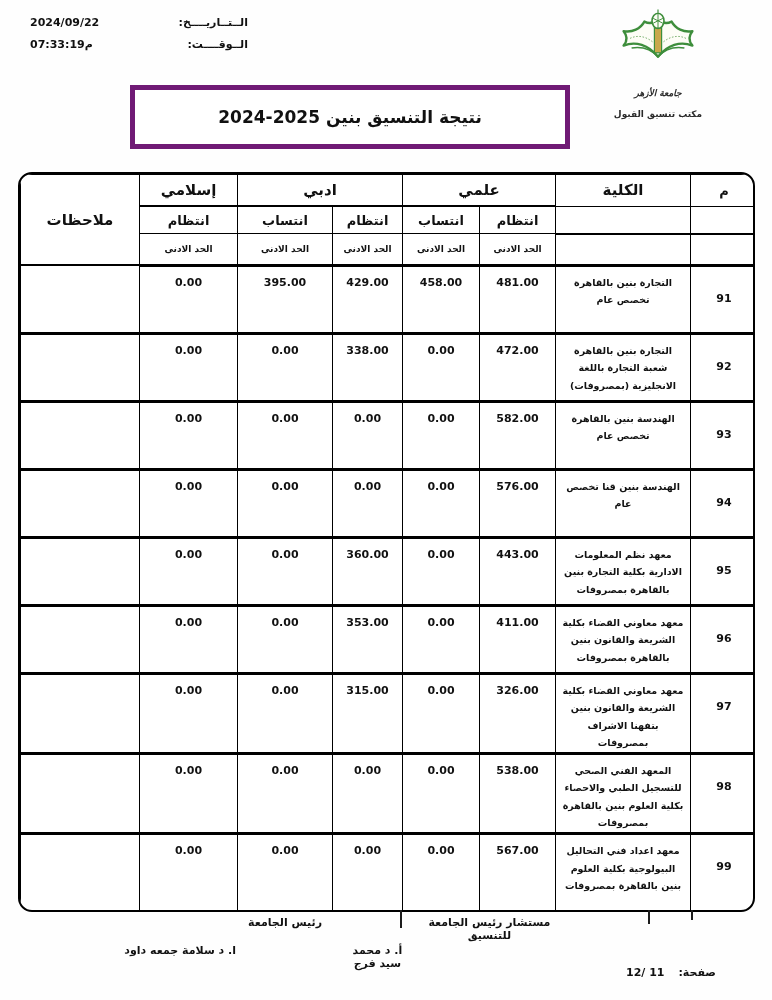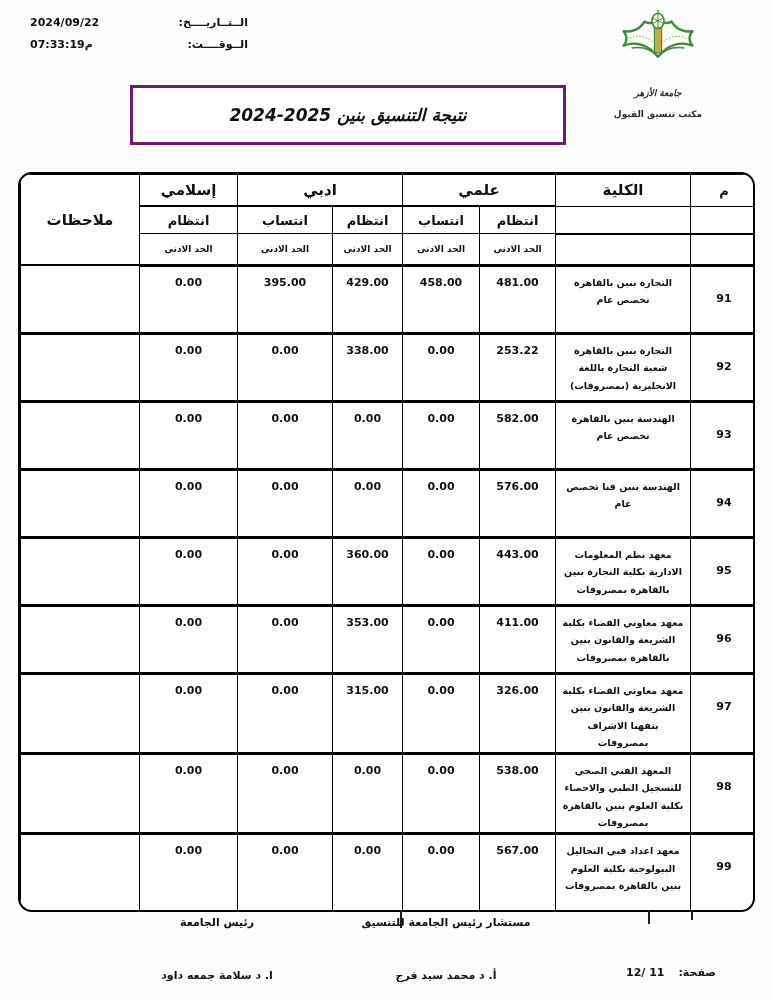--- a/index.html
+++ b/index.html
@@ -16,22 +16,22 @@
   .meta .row{display:flex;justify-content:space-between;align-items:baseline;font-size:11px;font-weight:bold;}
   .meta .lbl{letter-spacing:0px;}
   .meta .val{direction:ltr;text-align:center;}
 
   
   .logo{left:608px;top:8px;width:100px;text-align:center;}
   .logo .uni{font-size:9px;font-weight:bold;color:#2a2a2a;margin-top:4px;font-style:italic;}
   .logo .office{font-size:9px;font-weight:bold;color:#2a2a2a;margin-top:11px;}
 
   
-  .titlebox{left:130px;top:85px;width:430px;height:54px;border:3px solid #701a75;
-    display:flex;align-items:center;justify-content:center;direction:rtl;background:#fff;font-style:italic;}
+  .titlebox{left:130px;top:85px;width:430px;height:54px;border:5px solid #701a75;
+    display:flex;align-items:center;justify-content:center;direction:rtl;background:#fff;}
   .titlebox .t{font-size:17px;font-weight:bold;letter-spacing:.2px;}
 
   
   .tablewrap{left:18px;top:172px;width:737px;height:740px;border:2px solid #000;
     border-radius:14px;overflow:hidden;background:#fff;box-sizing:border-box;}
   table{border-collapse:collapse;table-layout:fixed;width:737px;height:740px;direction:rtl;}
   th,td{border:1px solid #000;text-align:center;padding:0;overflow:hidden;}
   thead tr.g th{border-bottom-width:2px;height:30px;font-size:15px;font-weight:bold;}
   thead tr.g th.serial{font-size:13px;border-bottom-width:1px;}
   thead tr.s th{border-bottom-width:1px;height:26px;font-size:13px;font-weight:bold;}
@@ -44,21 +44,21 @@
   tbody tr:last-child td{border-bottom-width:2px;}
   td.c-no{font-size:11px;font-weight:bold;padding-top:25px;}
   td.c-college{font-size:9.5px;font-weight:bold;line-height:1.85;padding:7px 6px 0 6px;}
   td.c-val{font-size:11px;font-weight:bold;padding-top:9px;direction:ltr;}
   td.c-notes{}
 
   
   .tick{width:2px;background:#1c1c1c;}
 
   
-  .sig{display:flex;flex-direction:column;gap:12px;text-align:center;direction:rtl;}
+  .sig{display:flex;flex-direction:row;gap:12px;text-align:center;direction:rtl;}
   .sig .s1{font-size:11px;font-weight:bold;}
   .sig .s2{font-size:11px;font-weight:bold;margin-top:28px;}
   .sig-right{left:340px;top:916px;width:212px;}
   .sig-left{left:112px;top:916px;width:210px;}
   .page{left:596px;top:966px;width:120px;direction:rtl;display:flex;gap:14px;
     font-size:11px;font-weight:bold;align-items:baseline;}
   .page .pv{direction:ltr;}
 </style>
 </head>
 <body>
@@ -141,21 +141,21 @@
     <td class="c-val">481.00</td>
     <td class="c-val">458.00</td>
     <td class="c-val">429.00</td>
     <td class="c-val">395.00</td>
     <td class="c-val">0.00</td>
     <td class="c-notes"></td>
   </tr>
         <tr>
     <td class="c-no">92</td>
     <td class="c-college">التجارة بنين بالقاهرة شعبة التجارة باللغة الانجليزية (بمصروفات)</td>
-    <td class="c-val">253.22</td>
+    <td class="c-val">472.00</td>
     <td class="c-val">0.00</td>
     <td class="c-val">338.00</td>
     <td class="c-val">0.00</td>
     <td class="c-val">0.00</td>
     <td class="c-notes"></td>
   </tr>
         <tr>
     <td class="c-no">93</td>
     <td class="c-college">الهندسة بنين بالقاهرة تخصص عام</td>
     <td class="c-val">582.00</td>

